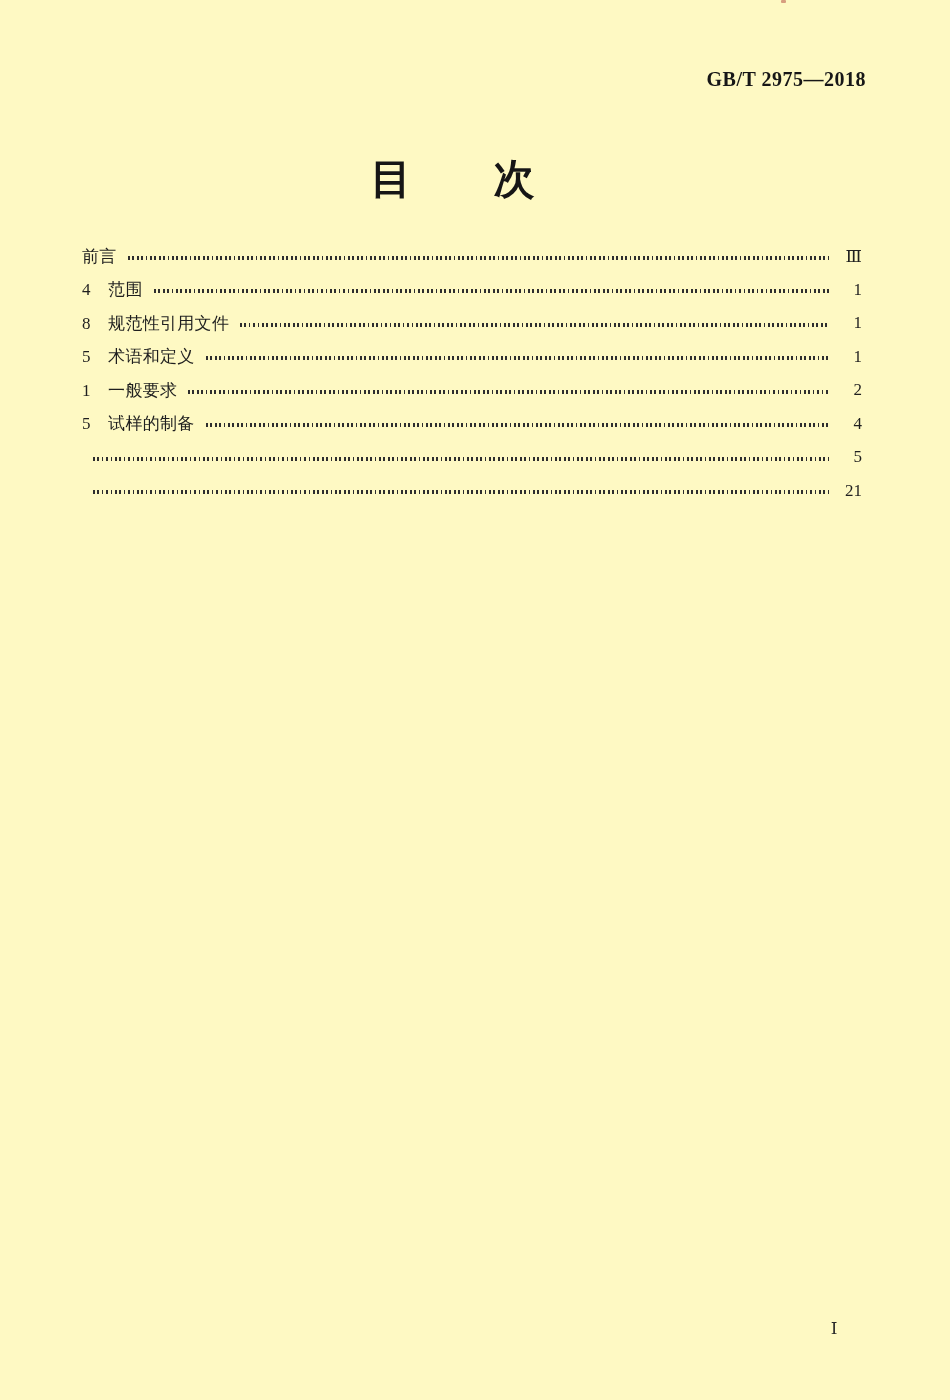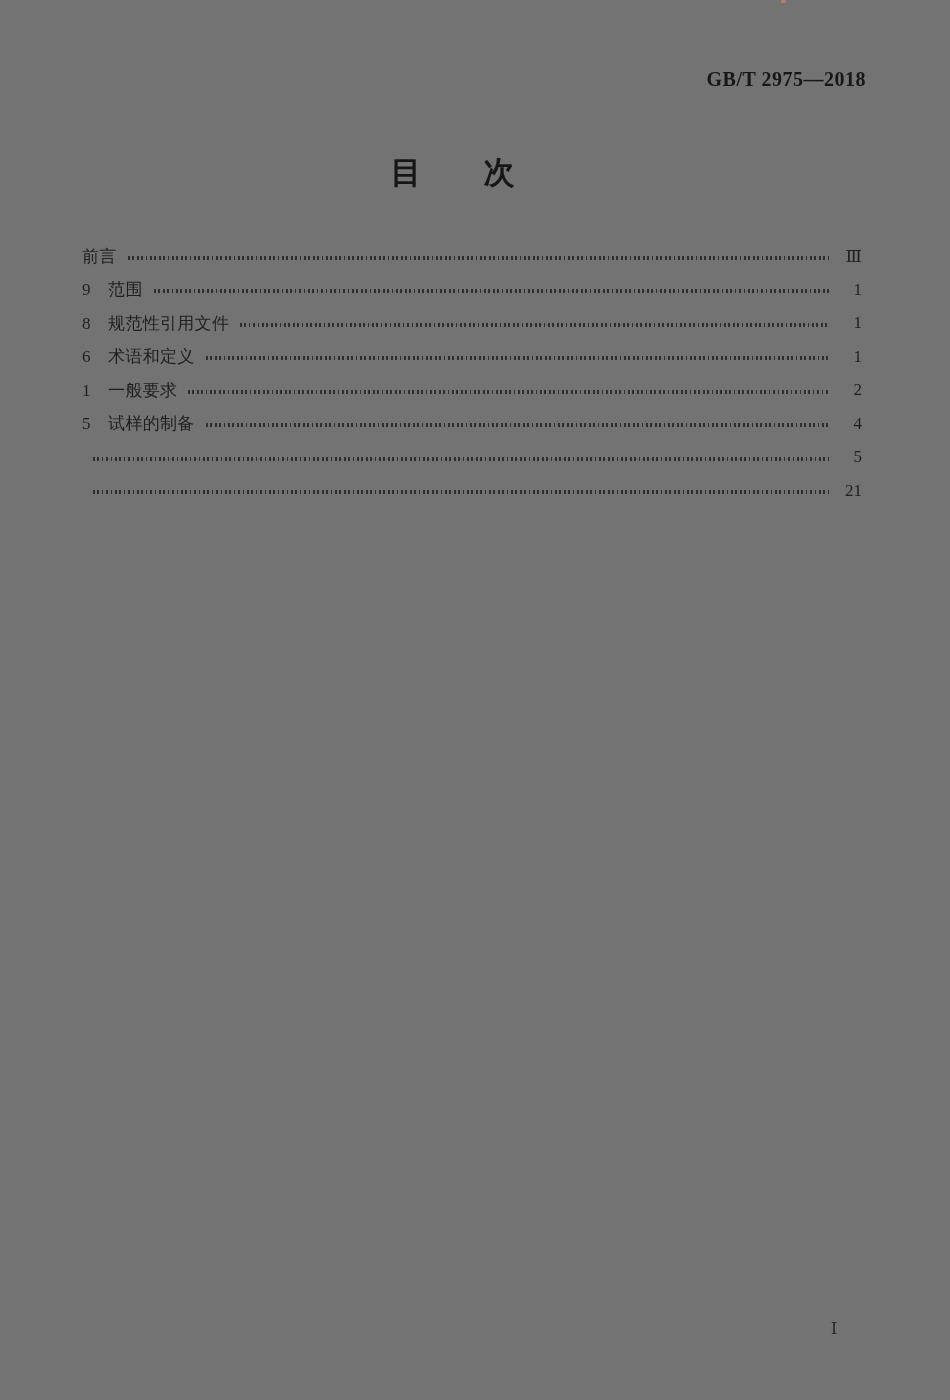--- a/index.html
+++ b/index.html
@@ -3,21 +3,21 @@
 <meta charset="utf-8">
 <style>
   * { margin: 0; padding: 0; box-sizing: border-box; }
   html, body { background: #e9e9e9; }
   body { font-family: "Liberation Serif", "DejaVu Serif", serif; }
 
   .page {
     position: relative;
     width: 950px;
     height: 1400px;
-    background: #737373;
+    background: #fef9c3;
     overflow: hidden;
     color: #1f1f1f;
   }
 
   
   .artifact {
     position: absolute;
     left: 781px;
     top: 0;
     width: 5px;
@@ -36,21 +36,21 @@
     letter-spacing: 0.5px;
     color: #171717;
   }
 
   .doc-title {
     position: absolute;
     top: 152px;
     left: 43px;
     width: 819px;
     text-align: center;
-    font-size: 31px;
+    font-size: 41px;
     font-weight: bold;
     color: #161616;
   }
 
   .toc {
     position: absolute;
     top: 247px;
     left: 43px;
     width: 819px;
   }
@@ -114,33 +114,33 @@
   <h1 class="doc-title">目　　次</h1>
 
   <main class="toc" id="toc-list">
   <div class="toc-row">
     <span class="toc-label">前言</span>
     <span class="toc-leader"></span>
     <span class="toc-page">Ⅲ</span>
   </div>
 
   <div class="toc-row">
-    <span class="toc-label">9　范围</span>
+    <span class="toc-label">4　范围</span>
     <span class="toc-leader"></span>
     <span class="toc-page">1</span>
   </div>
 
   <div class="toc-row">
     <span class="toc-label">8　规范性引用文件</span>
     <span class="toc-leader"></span>
     <span class="toc-page">1</span>
   </div>
 
   <div class="toc-row">
-    <span class="toc-label">6　术语和定义</span>
+    <span class="toc-label">5　术语和定义</span>
     <span class="toc-leader"></span>
     <span class="toc-page">1</span>
   </div>
 
   <div class="toc-row">
     <span class="toc-label">1　一般要求</span>
     <span class="toc-leader"></span>
     <span class="toc-page">2</span>
   </div>
 

